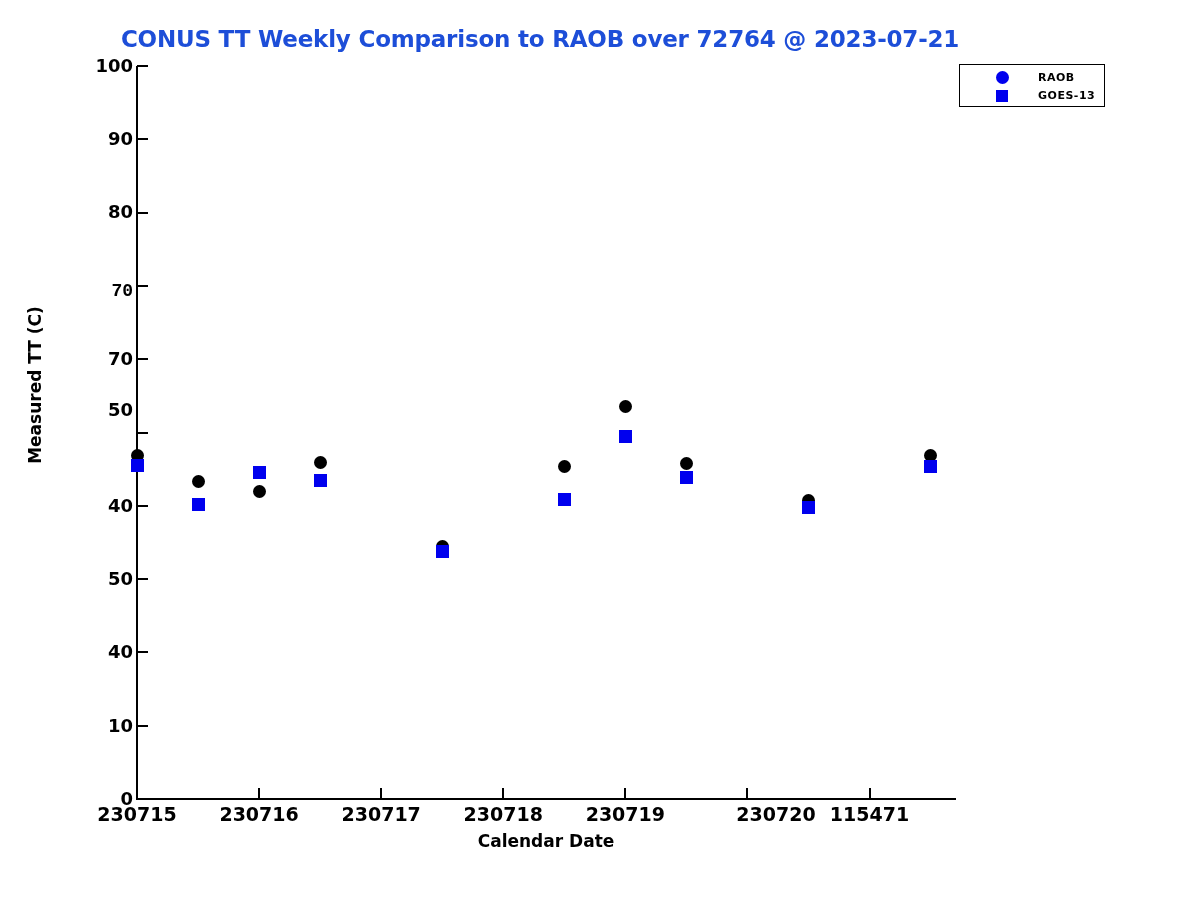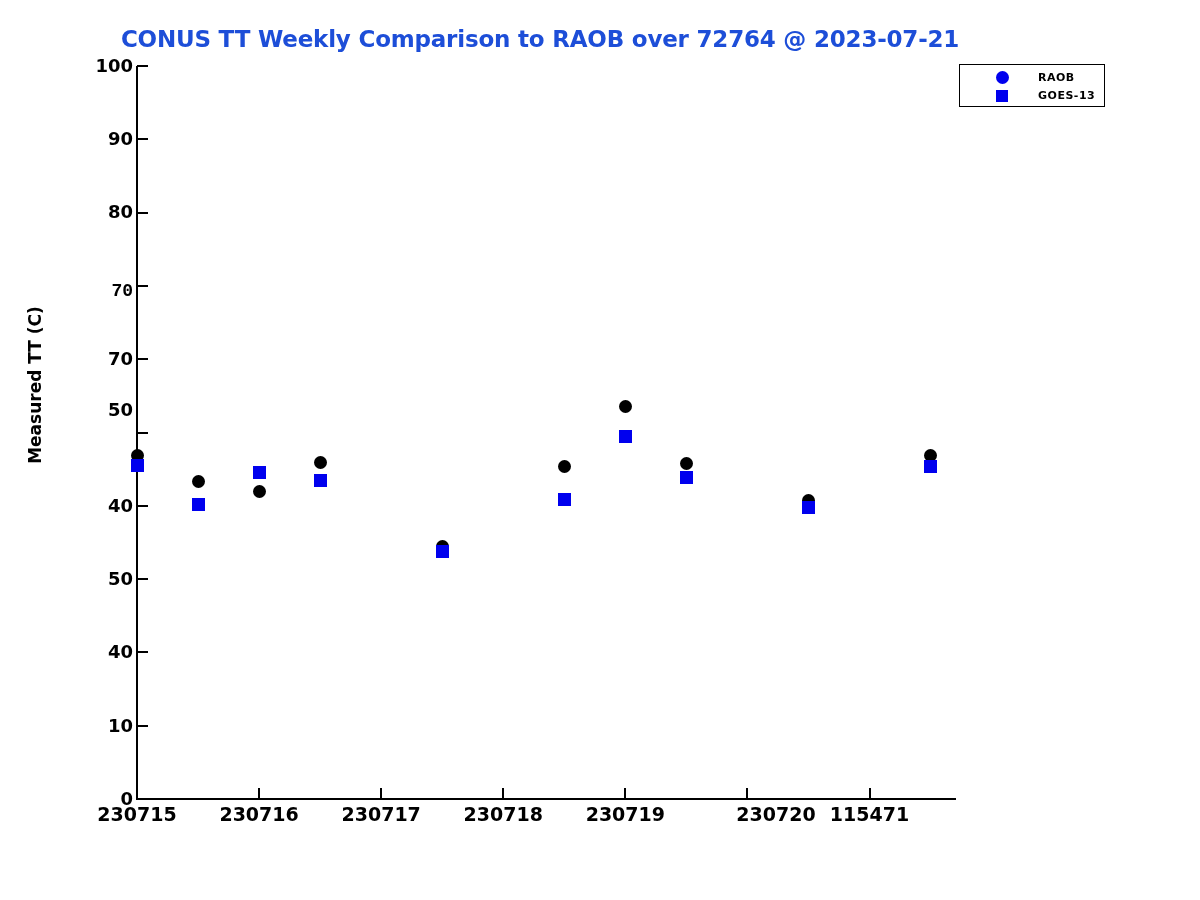--- a/index.html
+++ b/index.html
@@ -247,20 +247,21 @@
         <div class="pt pt-square" title="GOES-16 230716.5: 43.4" style="left: 183.134px; top: 414.878px; background: rgb(0, 0, 238);"></div>
         <div class="pt pt-square" title="GOES-16 230717.5: 33.8" style="left: 305.224px; top: 485.246px; background: rgb(0, 0, 238);"></div>
         <div class="pt pt-square" title="GOES-16 230718.5: 40.8" style="left: 427.313px; top: 433.936px; background: rgb(0, 0, 238);"></div>
         <div class="pt pt-square" title="GOES-16 230719: 49.4" style="left: 488.358px; top: 370.898px; background: rgb(0, 0, 238);"></div>
         <div class="pt pt-square" title="GOES-16 230719.5: 43.9" style="left: 549.403px; top: 411.213px; background: rgb(0, 0, 238);"></div>
         <div class="pt pt-square" title="GOES-16 230720.5: 39.8" style="left: 671.493px; top: 441.266px; background: rgb(0, 0, 238);"></div>
         <div class="pt pt-square" title="GOES-16 230721.5: 45.3" style="left: 793.582px; top: 400.951px; background: rgb(0, 0, 238);"></div>
       </div>
   </div>
 
+  <div id="xlabel">Calendar Date</div>
   <div id="ylabel">Measured TT (C)</div>
 
   <div id="legend">
     <div class="legend-row" style="top:4px;text-align:center;">
       <div class="legend-circle"></div>
       <div class="legend-label">RAOB</div>
     </div>
     <div class="legend-row" style="top:22px;">
       <div class="legend-square"></div>
       <div class="legend-label">GOES-13</div>

